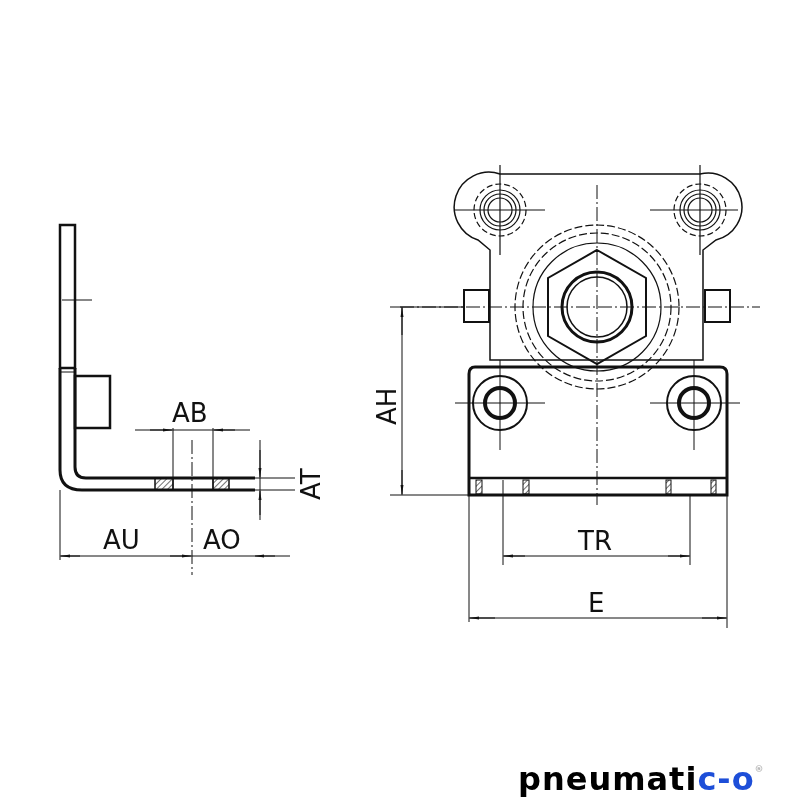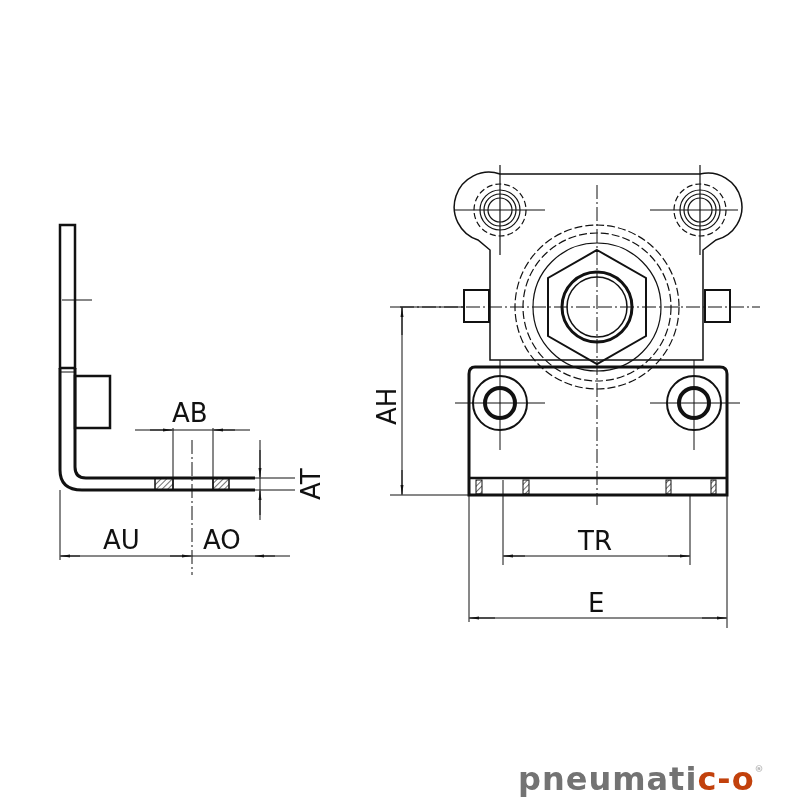--- a/index.html
+++ b/index.html
@@ -131,14 +131,14 @@
     <line x1="469" y1="618" x2="727" y2="618" stroke-width="1"></line>
     <line x1="495" y1="618" x2="470" y2="618" stroke-width="1" marker-end="url(#arr)"></line>
     <line x1="702" y1="618" x2="726" y2="618" stroke-width="1" marker-end="url(#arr)"></line>
   </g>
   <text class="dimtext" x="0" y="0" transform="translate(396,425) rotate(-90)">AH</text>
   <text class="dimtext" x="578" y="550">TR</text>
   <text class="dimtext" x="588" y="612">E</text>
 </svg>
 
 <div class="logo">
-  <span style="color:#737373">pneumati</span><span style="color:#c2410c">c-o</span><sup style="color:#b0b0b0">®</sup>
+  <span style="color:#000000">pneumati</span><span style="color:#1d4ed8">c-o</span><sup style="color:#b0b0b0">®</sup>
 </div>
 
 </body></html>

